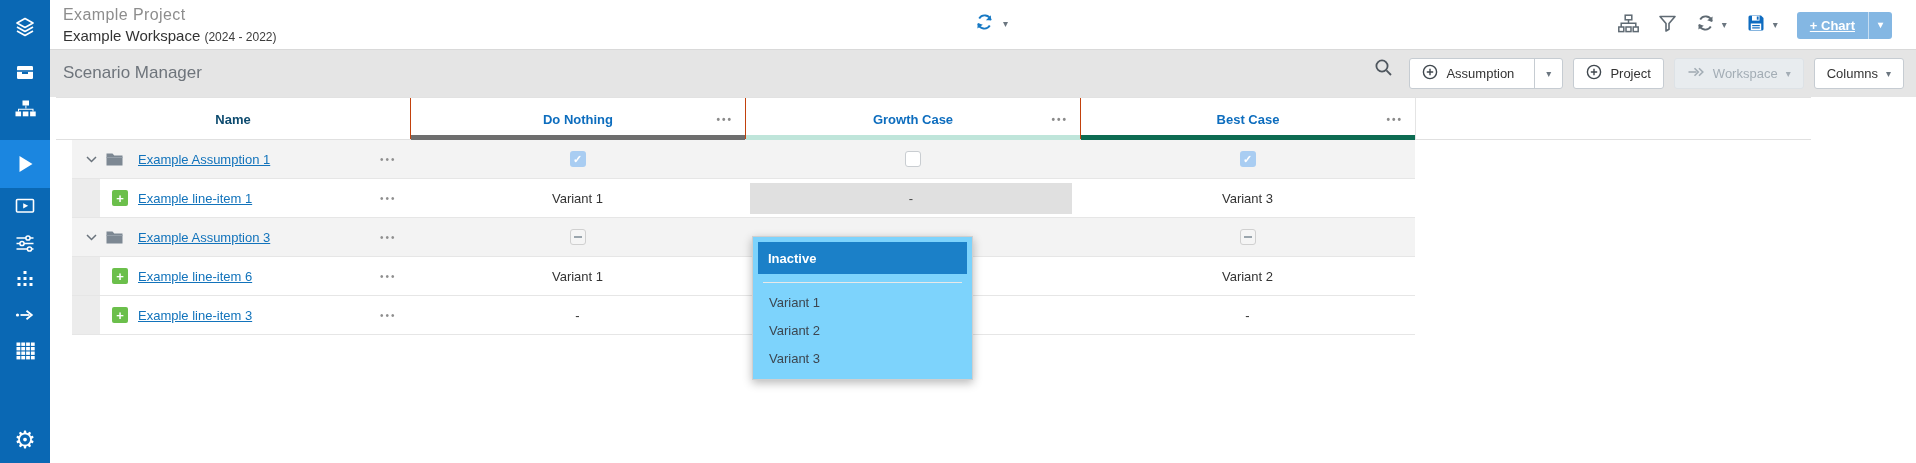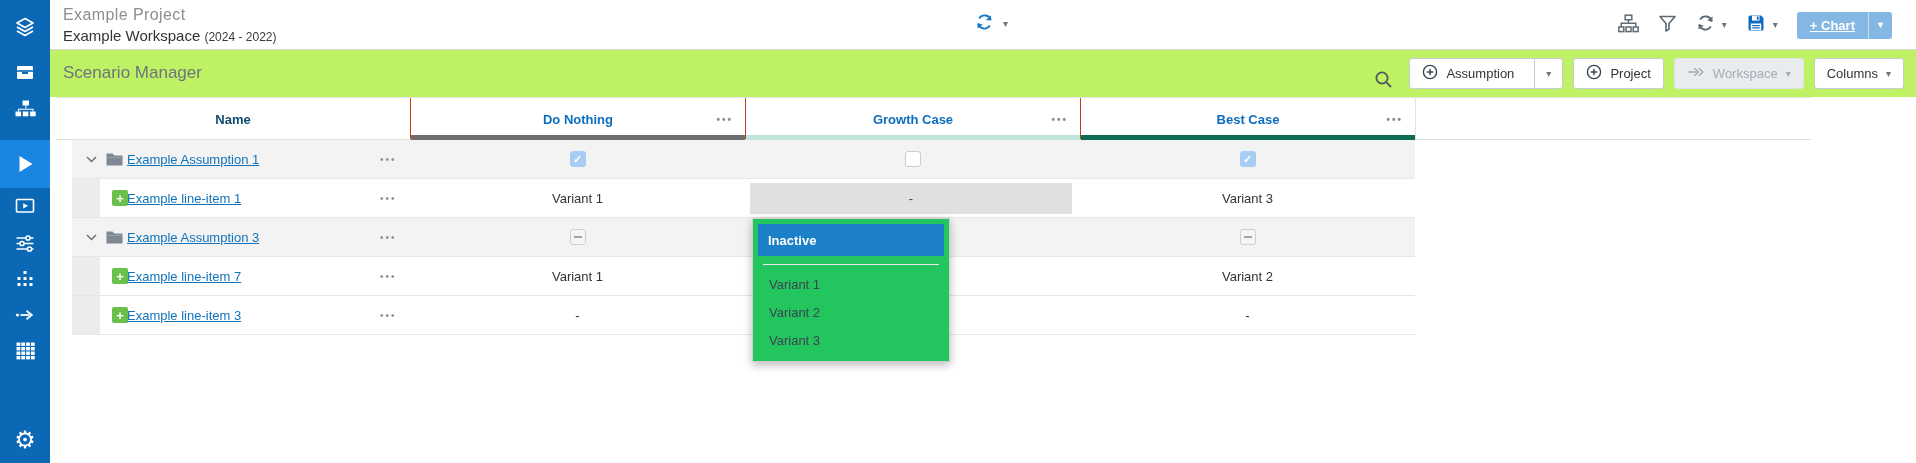--- a/index.html
+++ b/index.html
@@ -25,23 +25,23 @@
 .sync-center { position:absolute; left:925px; top:13px; display:flex; align-items:center; gap:9px; cursor:pointer; }
 .caret { color:#6b7680; font-size:10px; line-height:1; }
 .top-actions { position:absolute; right:24px; top:0; height:50px; display:flex; align-items:center; gap:19px; }
 .icon-btn { display:flex; align-items:center; gap:7px; cursor:pointer; }
 .chart-btn { display:flex; align-items:stretch; background:#84b7e3; border-radius:3px; height:27px; color:#fff; font-size:13px; font-weight:bold; cursor:pointer; overflow:hidden; }
 .chart-main { display:flex; align-items:center; padding:0 13px;text-decoration:underline; }
 .chart-caret { display:flex; align-items:center; padding:0 9px; border-left:1px solid rgba(255,255,255,.55); }
 .chart-caret .caret { color:#fff; }
 
 
-.pagebar { position:relative; height:47px; background:#bef264; }
+.pagebar { position:relative; height:47px; background:#e5e5e5; }
 .page-title { position:absolute; left:13px; top:13px; font-size:17px; color:#6e747b; }
-.page-actions { position:absolute; right:12px; top:8px; display:flex; align-items:flex-end; gap:10px; }
+.page-actions { position:absolute; right:12px; top:8px; display:flex; align-items:flex-start; gap:10px; }
 .search-wrap { margin-right:6px; cursor:pointer; display:flex; }
 .btn { height:31px; border:1px solid #c6ccd2; border-radius:3px; background:#fff; font-size:13px; color:#333;
   display:inline-flex; align-items:center; padding:0 12px; gap:8px; cursor:pointer; white-space:nowrap; }
 .btn-split { padding:0; }
 .btn-split .seg-main { display:flex; align-items:center; gap:8px; padding:0 12px; height:100%; }
 .btn-split .seg-caret { display:flex; align-items:center; padding:0 11px; height:100%; border-left:1px solid #c6ccd2; }
 .btn-disabled { background:#e8ecef; border-color:#dde2e6; color:#a3adb5; cursor:default; }
 
 
 .table { position:absolute; left:6px; top:97px; width:1755px; }
@@ -56,37 +56,37 @@
 
 .tbody { width:1359px; }
 .tr { position:relative; display:flex; height:39px; border-bottom:1px solid #e6e6e6; margin-left:16px; width:1343px; background:#fff; }
 .tr.assumption { background:#f3f3f3; }
 .td-name { position:relative; width:338px; display:flex; align-items:center; }
 .li-indent { position:absolute; left:0; top:0; bottom:0; width:28px; background:#ececec; }
 .chev { position:absolute; left:14px; top:16px; cursor:pointer; display:flex; }
 .folder { position:absolute; left:34px; top:12px; display:flex; }
 .plus-box { position:absolute; left:40px; top:11px; width:16px; height:16px; background:#6bbf4b; border-radius:2px;
   color:#fff; font-size:13px; font-weight:bold; display:flex; align-items:center; justify-content:center; line-height:1; }
-.row-link { position:absolute; left:55px; font-size:13px; color:#1273bb; text-decoration:underline; cursor:pointer; white-space:nowrap; }
+.row-link { position:absolute; left:66px; font-size:13px; color:#1273bb; text-decoration:underline; cursor:pointer; white-space:nowrap; }
 .row-dots { position:absolute; left:308px; color:#8f8f8f; font-size:10px; letter-spacing:2px; cursor:pointer; }
 .td-sc { width:335px; display:flex; align-items:center; justify-content:center; font-size:13px; color:#333; }
 
 
 .cb { width:16px; height:16px; border-radius:3px; display:flex; align-items:center; justify-content:center; cursor:pointer; }
 .cb[data-state="checked"] { background:#a9cdf2; }
 .cb[data-state="checked"]::after { content:"✓"; color:#fff; font-size:11px; font-weight:bold; }
 .cb[data-state="unchecked"] { background:#fff; border:1px solid #c9cdd1; }
 .cb[data-state="indeterminate"] { background:#f5f5f5; border:1px solid #d0d0d0; }
 .cb[data-state="indeterminate"]::after { content:""; width:8px; height:2px; background:#9aa5ad; }
 
 
 .cell-selected { flex:1; height:31px; margin:4px 8px 4px 5px; background:#e0e0e0; display:flex; align-items:center; justify-content:center; font-size:13px; color:#444; cursor:pointer; }
 
 
-.dropdown { position:absolute; left:752px; top:218px; width:198px; background:#22c55e; border:1px solid #cfcfcf;
+.dropdown { position:absolute; left:752px; top:236px; width:221px; background:#7dd3fc; border:1px solid #cfcfcf;
   box-shadow:0 3px 9px rgba(0,0,0,.28); z-index:40; padding:5px 0 7px; }
 .dd-selected { height:32px; margin:0 5px; background:#1b80c8; color:#fff; font-size:13px; font-weight:bold;
   display:flex; align-items:center; padding-left:10px; cursor:pointer; }
 .dd-sep { height:1px; background:#e8e8e8; margin:8px 10px 5px; }
 .dd-item { height:28px; display:flex; align-items:center; padding-left:16px; font-size:13px; color:#3c4650; cursor:pointer; }
 </style>
 </head>
 <body>
 
 <div class="sidebar">
@@ -381,21 +381,21 @@
         <div class="td-sc"></div>
         <div class="td-sc">
             <span class="cb" data-state="indeterminate"></span>
           </div>
       </div>
 
       <div class="tr">
         <div class="td-name">
           <span class="li-indent"></span>
           <span class="plus-box">+</span>
-          <span class="row-link">Example line-item 7</span>
+          <span class="row-link">Example line-item 6</span>
           <span class="row-dots">•••</span>
         </div>
         <div class="td-sc">
             <span>Variant 1</span>
           </div>
         <div class="td-sc"></div>
         <div class="td-sc">
             <span>Variant 2</span>
           </div>
       </div>

